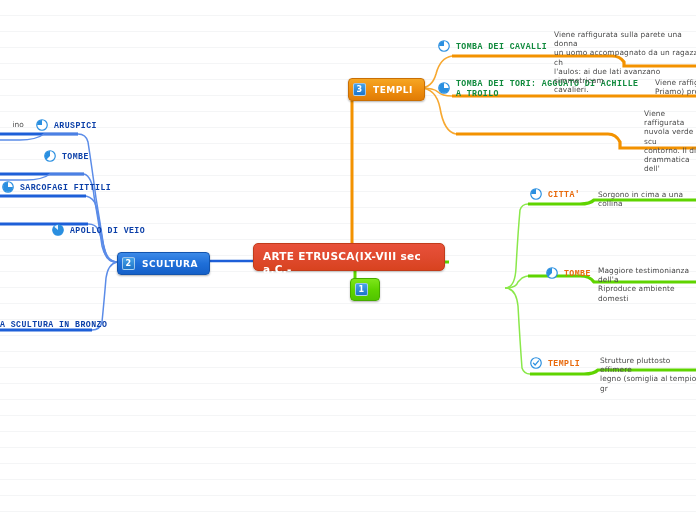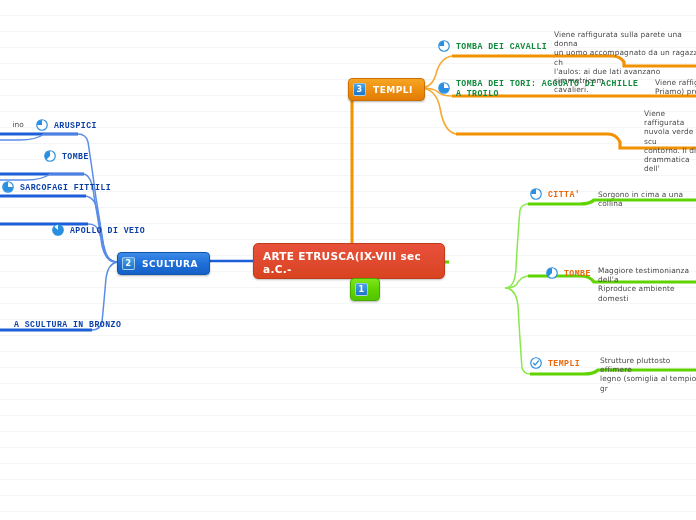--- a/index.html
+++ b/index.html
@@ -10,21 +10,21 @@
   }
   #canvas{
     position:absolute;inset:0;
     background-image:repeating-linear-gradient(to bottom,
        #ffffff 0px,#ffffff 15px,#f4f5f6 15px,#f4f5f6 16px);
   }
   svg.links{position:absolute;left:0;top:0;width:696px;height:520px;overflow:visible;}
 
   
   .central{
-    position:absolute;left:253px;top:243px;width:192px;height:36px;
+    position:absolute;left:253px;top:243px;width:192px;height:28px;
     background:linear-gradient(to bottom,#e8513a 0%,#e04a2f 50%,#d8431f 100%);
     border:1px solid #c13c1b;border-radius:5px;
     box-shadow:0 1px 2px rgba(0,0,0,.25);
     color:#ffffff;font-weight:bold;font-size:10.5px;line-height:13px;
     letter-spacing:.3px;padding:6px 9px;box-sizing:border-box;
   }
 
   
   .pill{
     position:absolute;display:flex;align-items:center;gap:7px;
@@ -208,21 +208,21 @@
   <div class="leaf blu" style="left:12px;top:224px;margin-left:40px;">
     <div class="row">
       <svg class="ic" viewBox="0 0 16 16">
         <circle cx="8" cy="8" r="7" fill="#2a8fe0" stroke="#2a8fe0" stroke-width="1.6"></circle>
         <path d="M8 8 L8 1.4 A6.6 6.6 0 0 0 3.0 3.6 Z" fill="#ffffff" opacity=".9"></path>
       </svg>
       <span class="ttl">APOLLO DI VEIO</span>
     </div>
   </div>
 
-  <div class="leaf blu" style="left:0px;top:318px;margin-left:14px;">
+  <div class="leaf blu" style="left:0px;top:318px;">
     <div class="row">
       <span class="ttl">A SCULTURA IN BRONZO</span>
     </div>
   </div>
 
   <div class="desc" style="left:0px;top:120px;width:24px;color:#4a4a4a;text-align:right;">
     <div>ino</div>
   </div>
 
   <div class="leaf green" style="left:530px;top:188px;">

